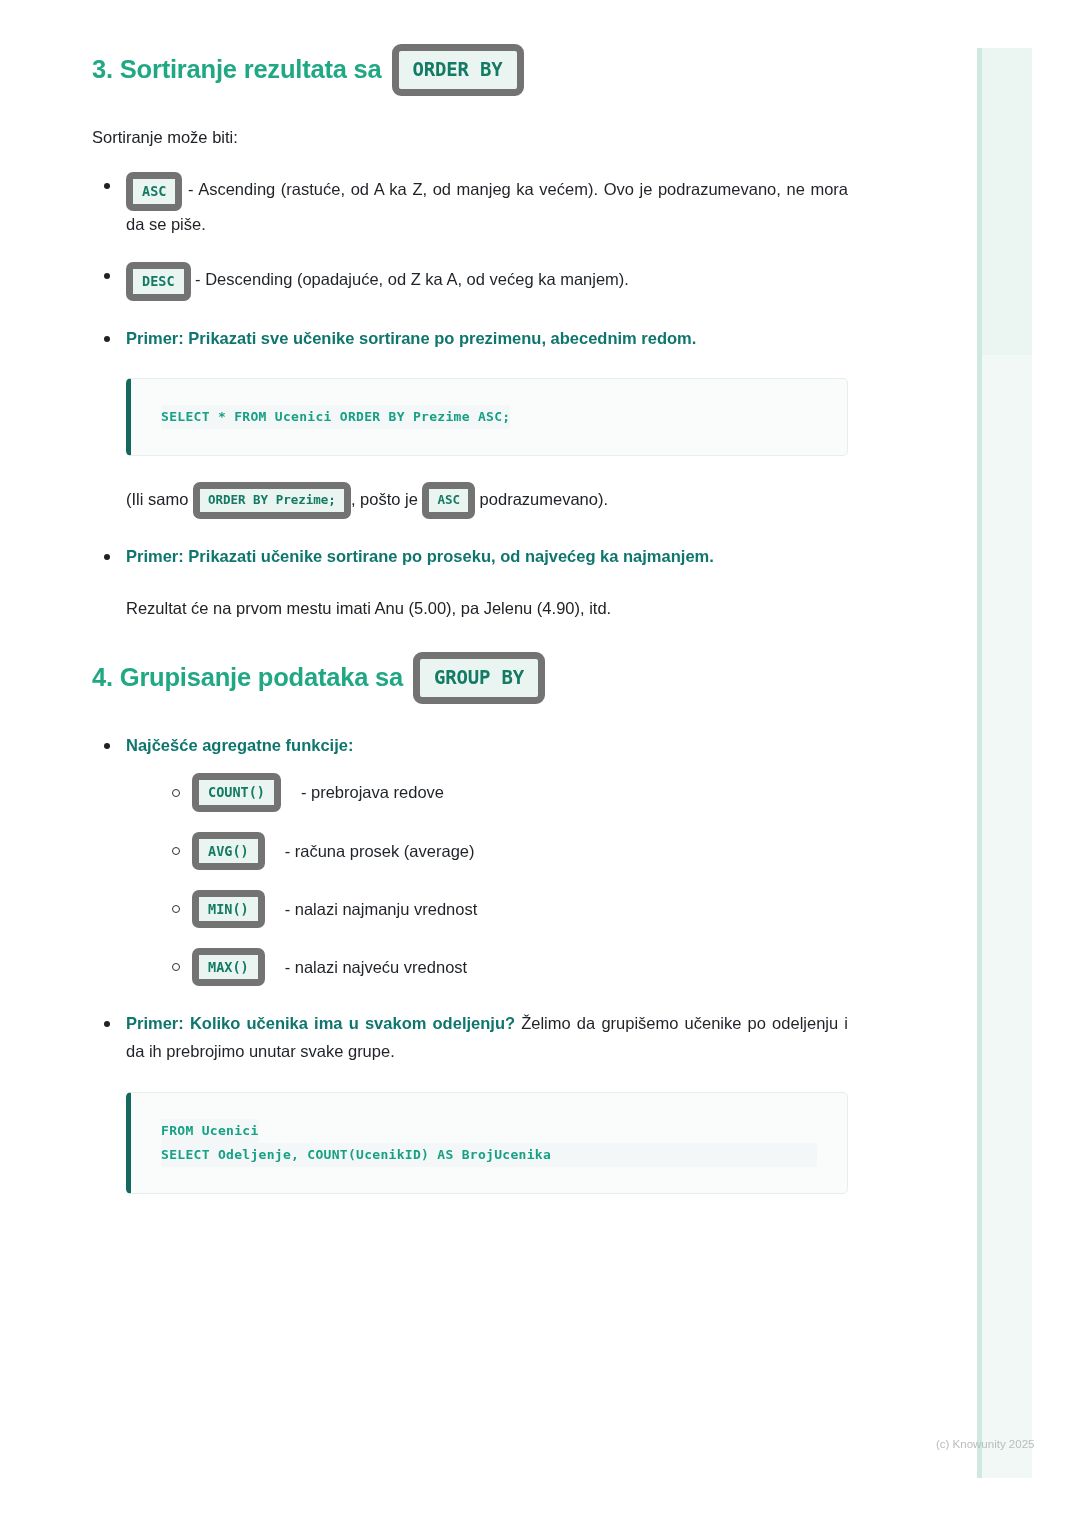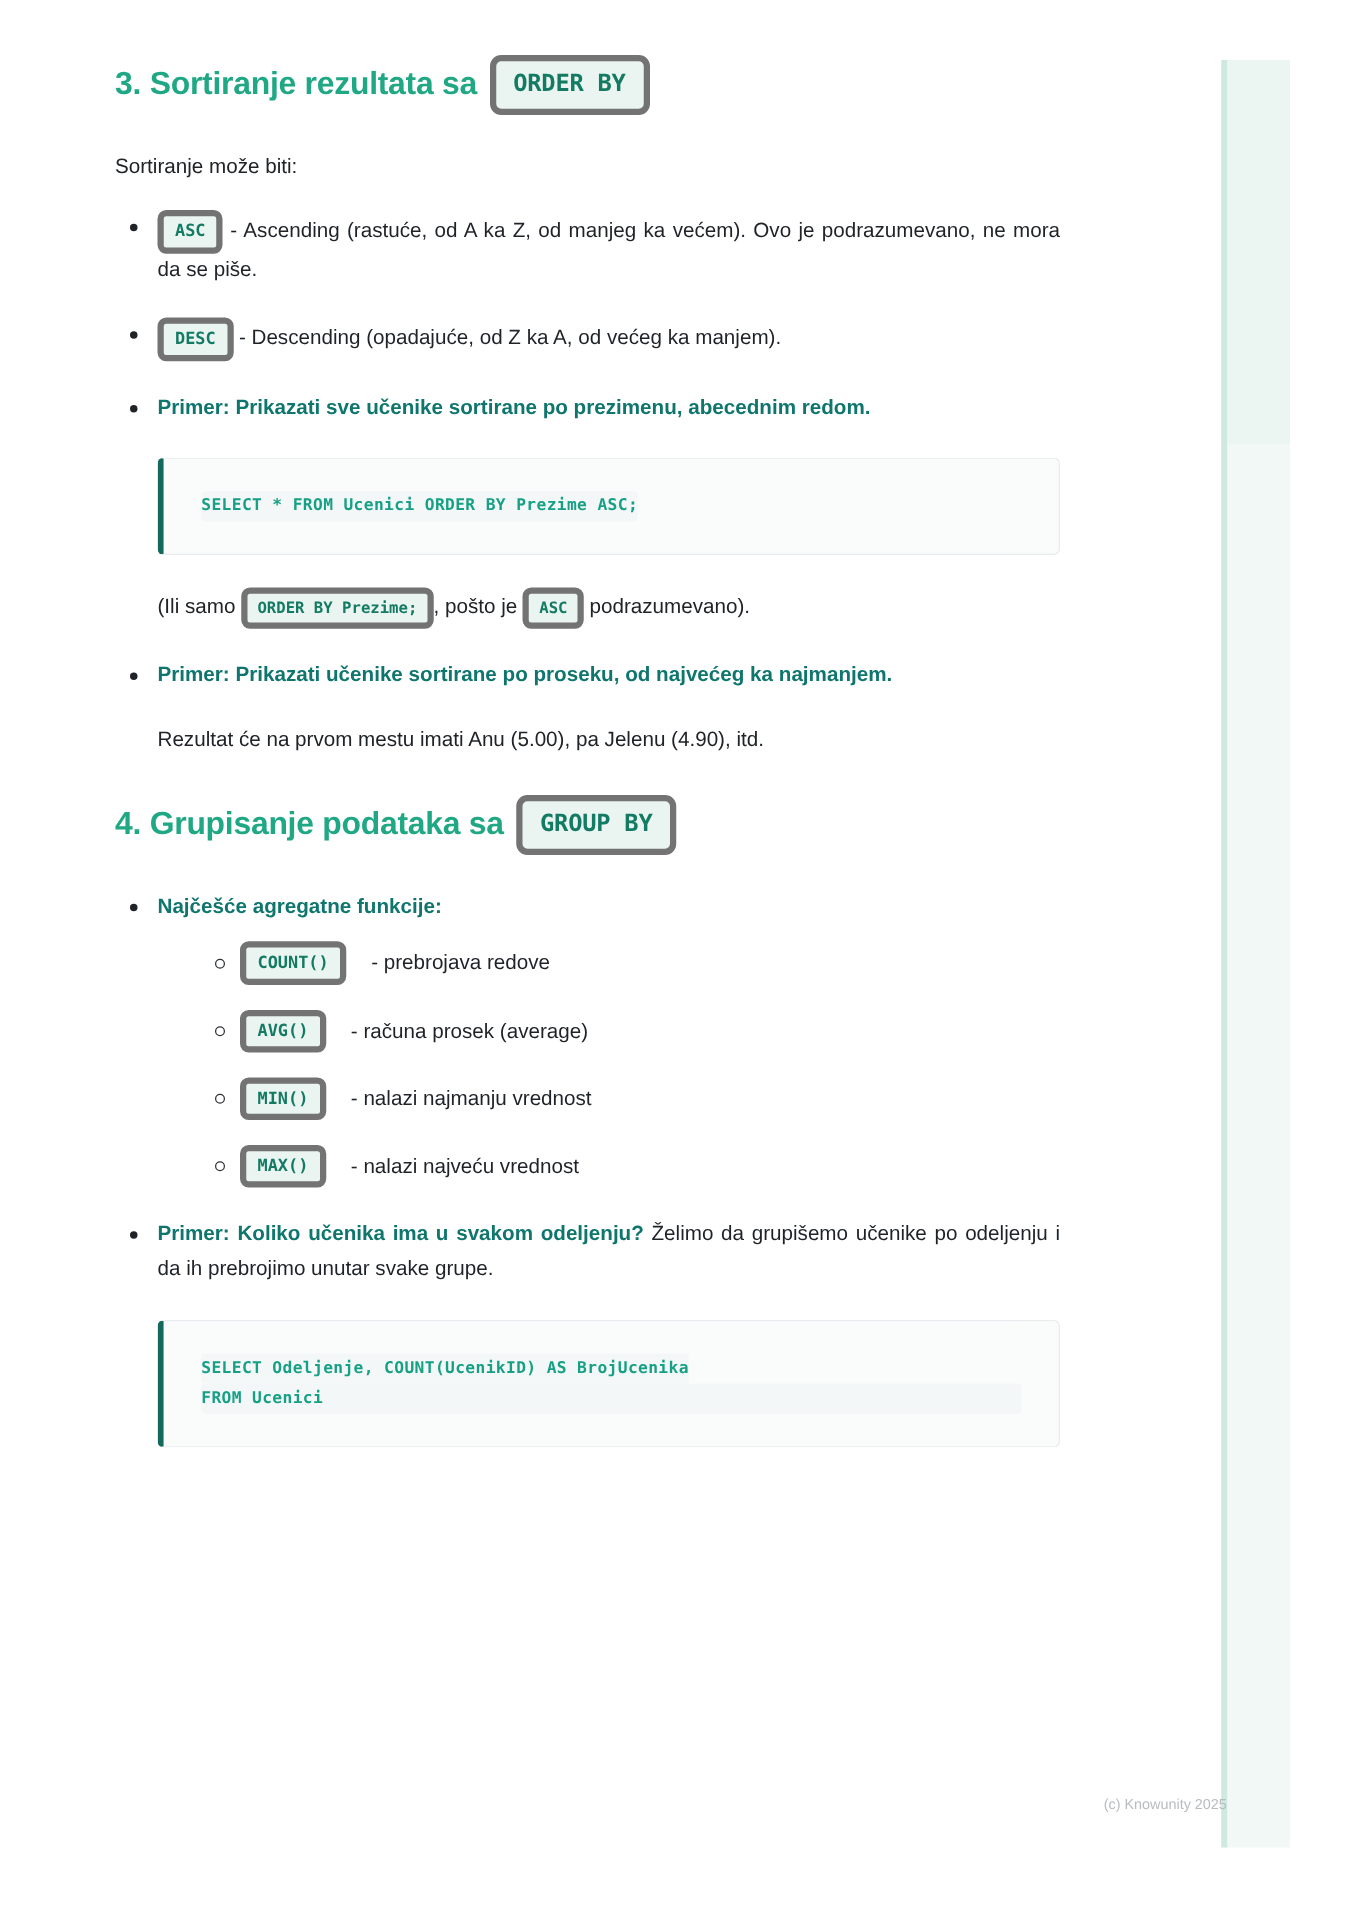--- a/index.html
+++ b/index.html
@@ -51,21 +51,21 @@
     line-height:1.62;
     color:#202327;
     margin:0 0 22px 0;
   }
   p.just{ text-align:justify; }
 
   
   code.chip{
     font-family:"DejaVu Sans Mono","Liberation Mono",monospace;
     background:#eaf4f0;
-    border:5px solid #737373;
+    border:7px solid #737373;
     border-radius:7px;
     color:#137a63;
     font-weight:700;
     padding:3px 9px;
     font-size:13.5px;
     white-space:pre;
     display:inline-block;
     vertical-align:middle;
     line-height:1.35;
   }
@@ -140,21 +140,21 @@
     margin:0 0 24px 34px;
     font-size:16.5px;
     line-height:1.65;
     color:#202327;
   }
   .note-tight{ margin-bottom:30px; }
 
   
   .watermark{
     position:absolute;
-    left:883px; top:1438px;
+    left:936px; top:1438px;
     font-size:11.5px;
     color:#b9bcbf;
     font-family:"Liberation Sans", sans-serif;
     white-space:nowrap;
   }
 </style>
 </head>
 <body>
 
 <div class="edge-line"></div>
@@ -236,19 +236,19 @@
         </li>
       </ul>
     </li>
 
     <li>
       <strong>Primer: Koliko učenika ima u svakom odeljenju?</strong><span> Želimo da grupišemo učenike po odeljenju i da ih prebrojimo unutar svake grupe.</span>
     </li>
   </ul>
 
   <div class="codeblock">
+    <span class="line">FROM Ucenici</span>
     <span class="line">SELECT Odeljenje, COUNT(UcenikID) AS BrojUcenika</span>
-    <span class="line">FROM Ucenici</span>
   </div>
 
 </div>
 
 <div class="watermark">(c) Knowunity 2025</div>
 
 </body></html>

